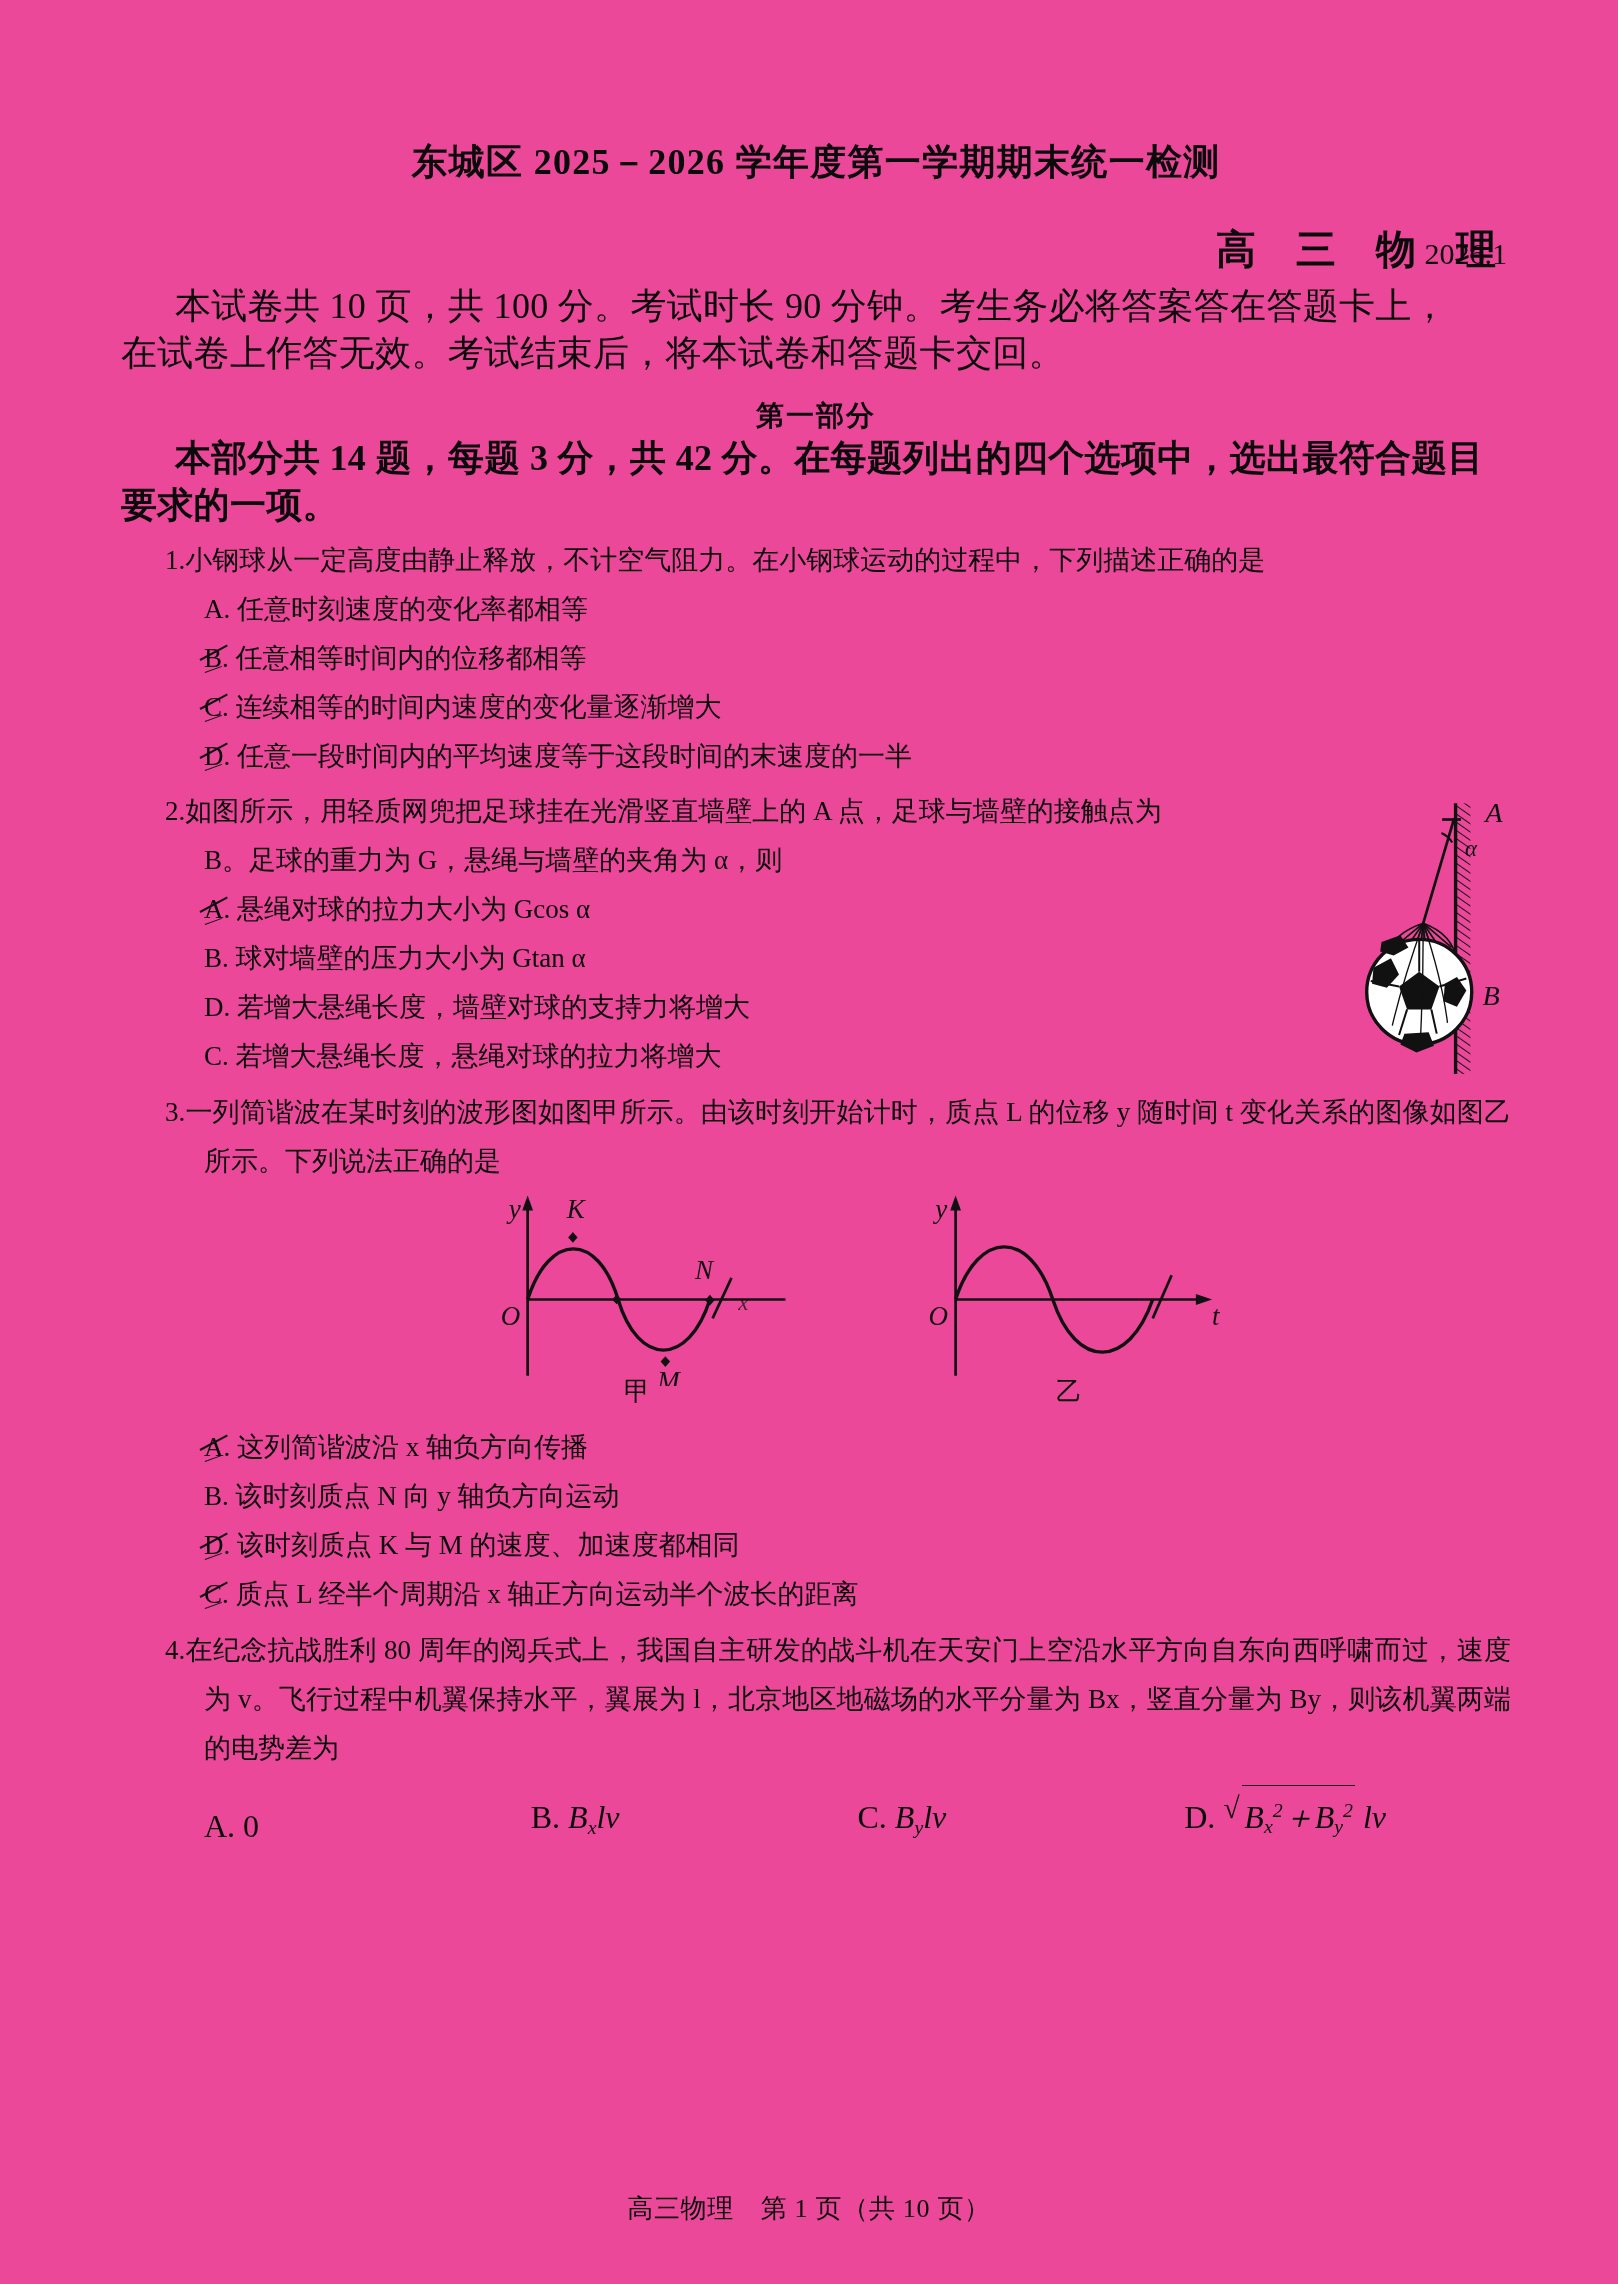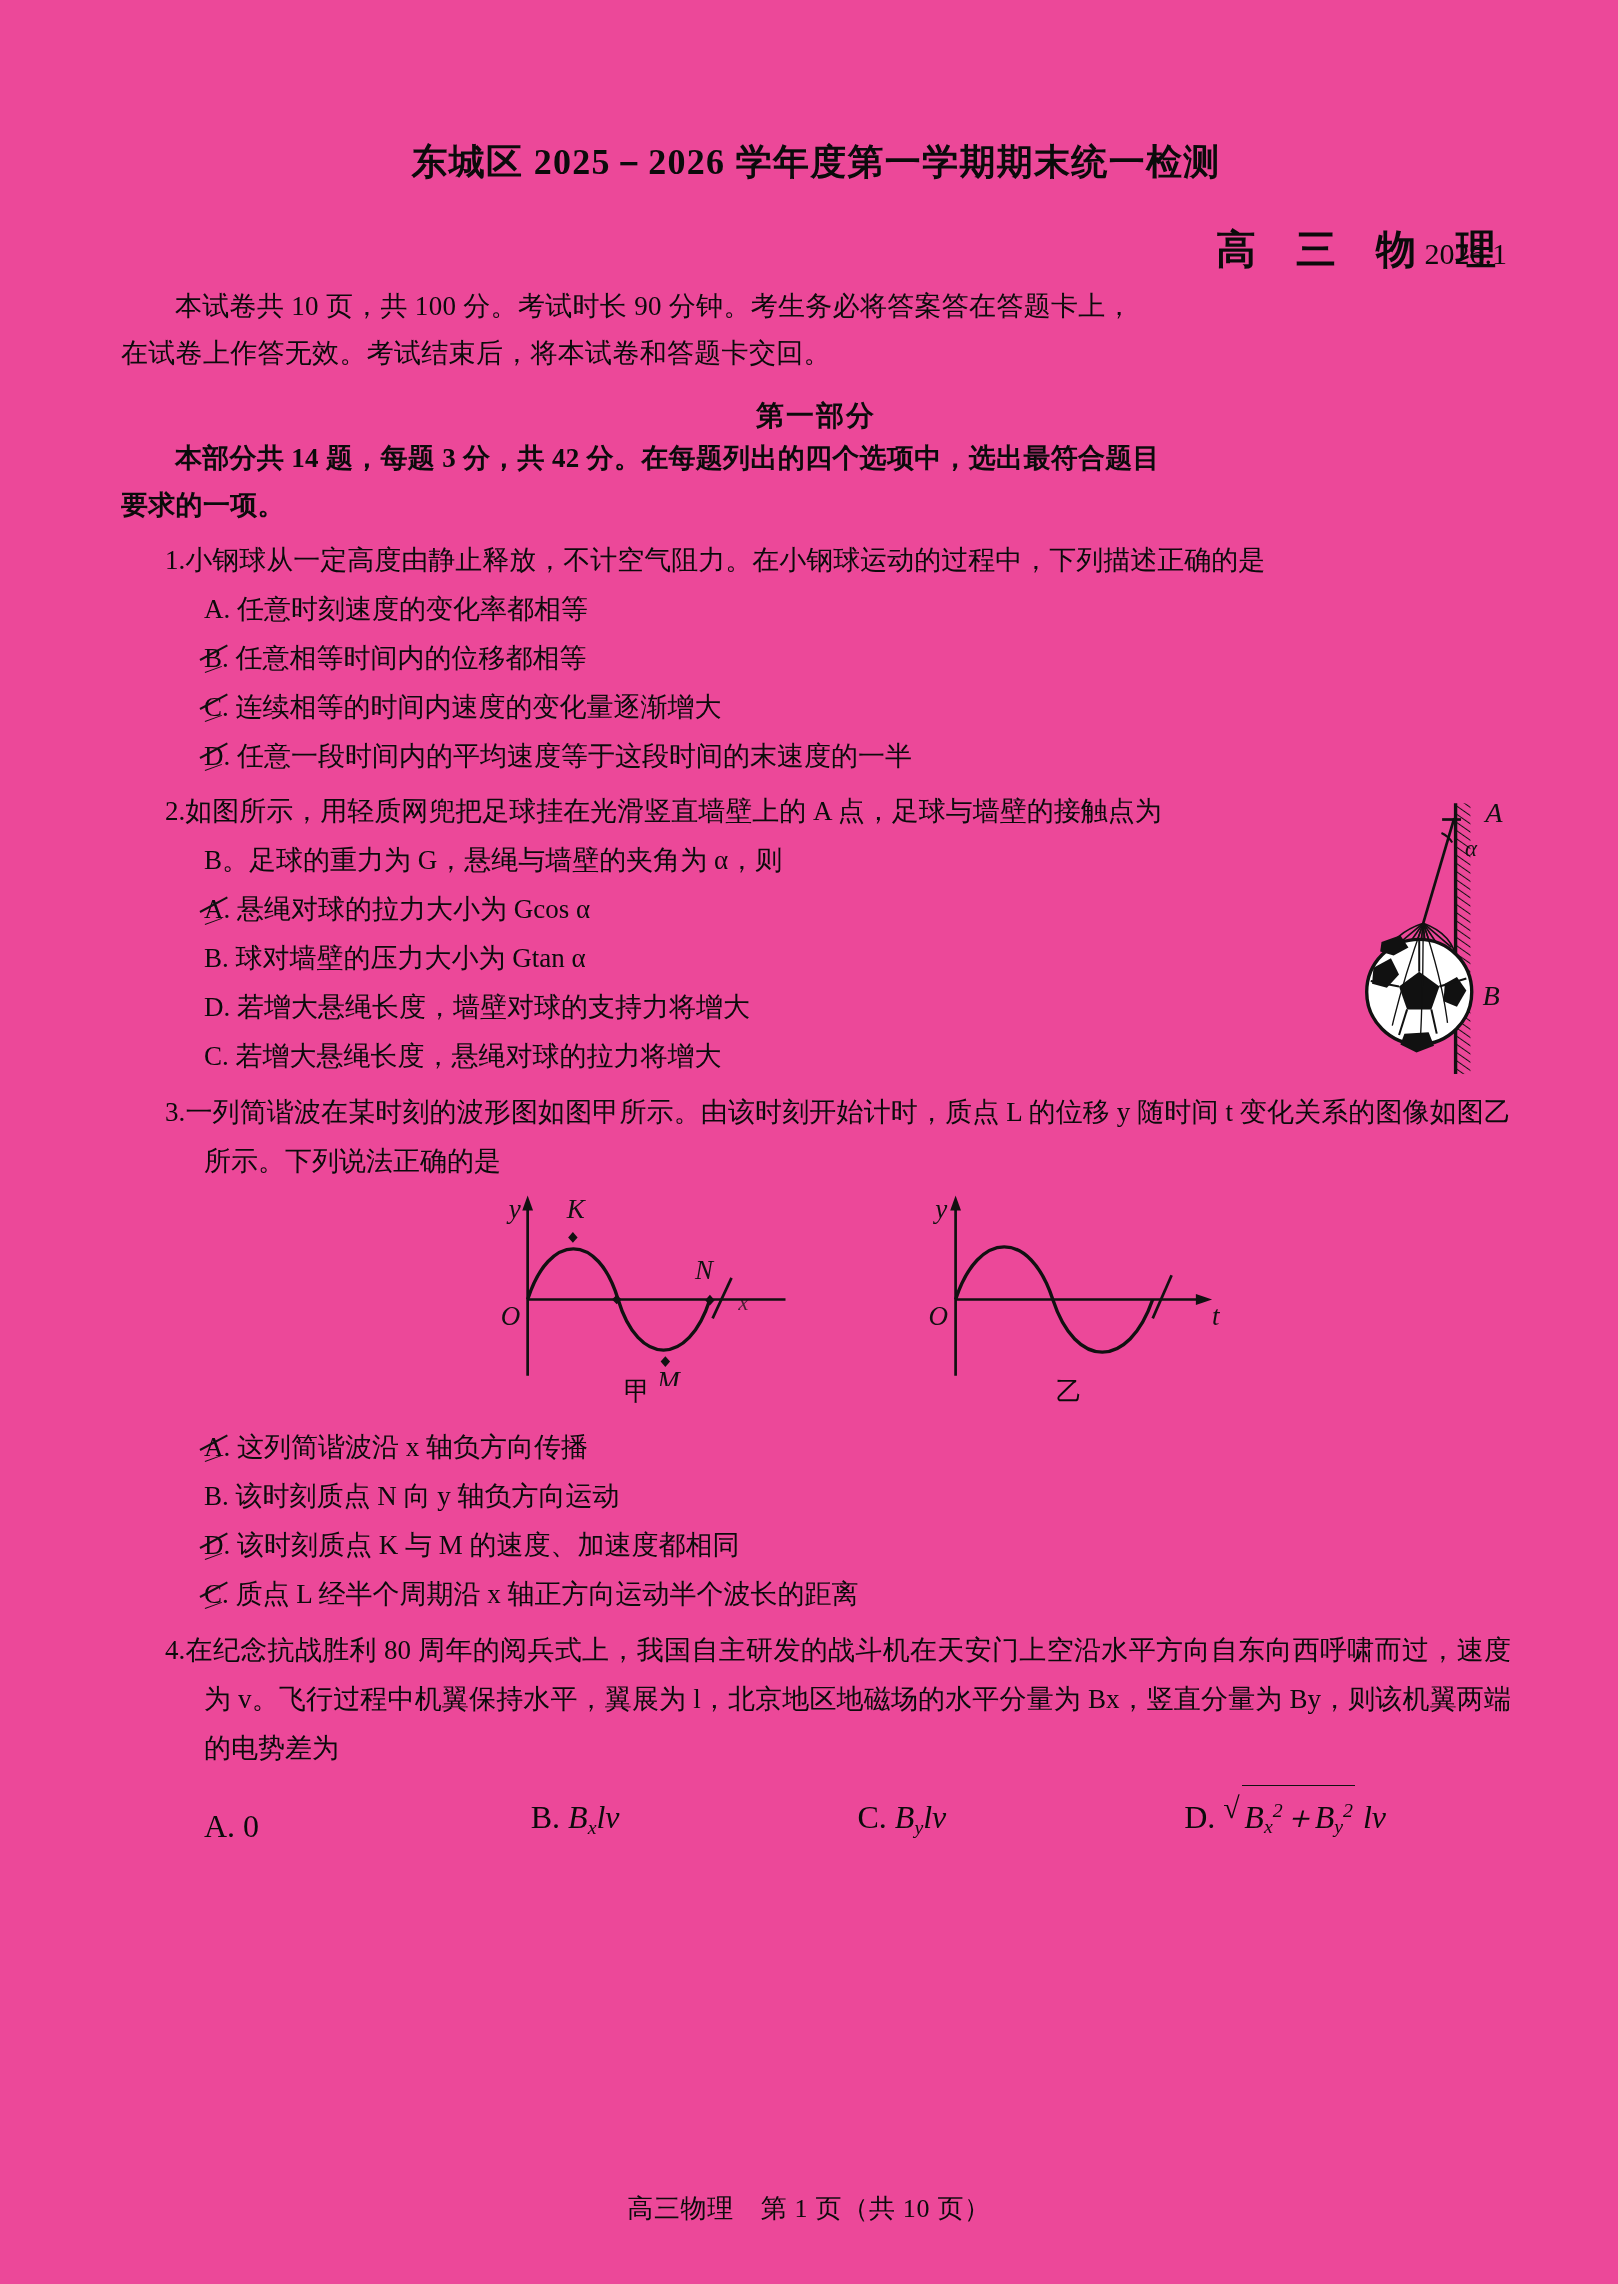--- a/index.html
+++ b/index.html
@@ -48,21 +48,21 @@
   .part-title{
     text-align:center;
     font-weight:bold;
     font-size:28px;
     letter-spacing:2px;
     margin-top:20px;
   }
 
   
   .para{
-    font-size:27px;
+    font-size:36px;
     line-height:47px;
     text-align:justify;
     letter-spacing:0.3px;
   }
   .para.indent{ text-indent:54px; }
   .para.bold{ font-weight:bold; }
 
   
   .q{
     position:relative;

